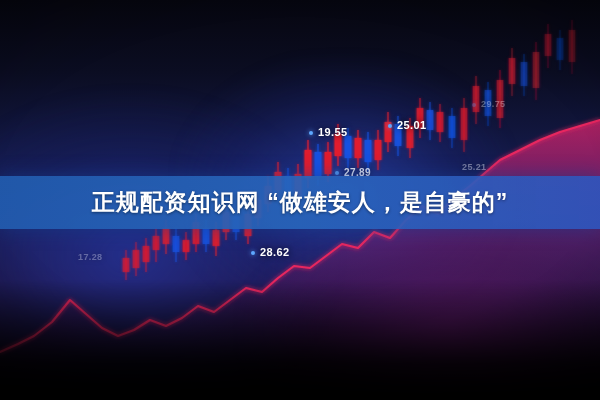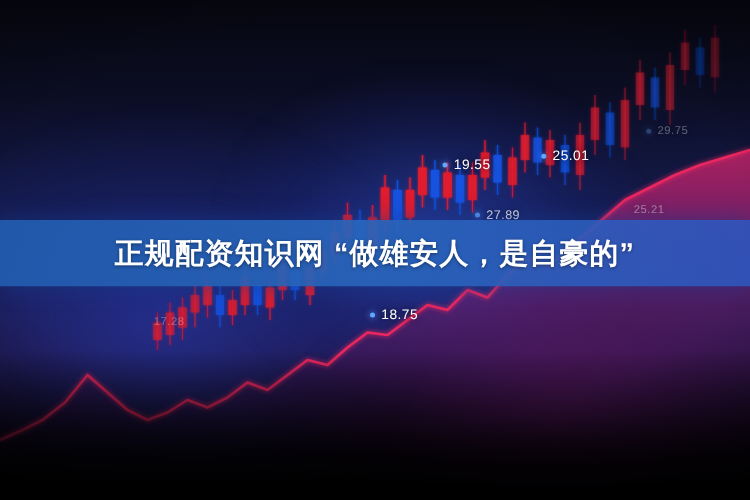--- a/index.html
+++ b/index.html
@@ -37,25 +37,24 @@
   .bg-bottomfade{
     position:absolute;left:0;right:0;bottom:0;height:120px;
     background:linear-gradient(180deg,rgba(0,0,0,0) 0%,rgba(0,0,0,.85) 70%,#000 100%);
   }
   
   .layer{position:absolute;inset:0;}
   
   .plabel{
     position:absolute;
     color:#ffffff;
-    font-weight:normal;
+    font-weight:bold;
     letter-spacing:.4px;
     white-space:nowrap;
     text-shadow:0 0 6px rgba(0,0,0,.85);
-    padding-left:45px;
   }
   .plabel .dot{
     display:inline-block;width:4px;height:4px;border-radius:50%;
     background:#5fa8ff;margin-right:5px;vertical-align:middle;
     box-shadow:0 0 5px rgba(95,168,255,.9);
   }
   
   #banner{
     position:absolute;left:0;top:176px;width:600px;height:53px;
     background:linear-gradient(90deg,rgba(34,92,175,.93) 0%,rgba(40,100,186,.93) 50%,rgba(46,86,190,.90) 100%);
@@ -202,21 +201,21 @@
   </svg>
 
   <div class="bg-vignette"></div>
   <div class="bg-bottomfade"></div>
 
   <div id="price-labels">
       <div class="plabel" style="left: 78px; top: 252px; font-size: 9px; opacity: 0.3;"><span>17.28</span></div>
       <div class="plabel" style="left: 309px; top: 126px; font-size: 11px; opacity: 1;"><span class="dot"></span><span>19.55</span></div>
       <div class="plabel" style="left: 388px; top: 119px; font-size: 11px; opacity: 1;"><span class="dot"></span><span>25.01</span></div>
       <div class="plabel" style="left: 335px; top: 167px; font-size: 10px; opacity: 0.85;"><span class="dot"></span><span>27.89</span></div>
-      <div class="plabel" style="left: 251px; top: 246px; font-size: 11px; opacity: 1;"><span class="dot"></span><span>18.75</span></div>
+      <div class="plabel" style="left: 251px; top: 246px; font-size: 11px; opacity: 1;"><span class="dot"></span><span>28.62</span></div>
       <div class="plabel" style="left: 462px; top: 162px; font-size: 9px; opacity: 0.42;"><span>25.21</span></div>
       <div class="plabel" style="left: 472px; top: 99px; font-size: 9px; opacity: 0.32;"><span class="dot"></span><span>29.75</span></div>
     </div>
 
   <div id="banner">
     <span id="banner-text">正规配资知识网 “做雄安人，是自豪的”</span>
   </div>
 
 </div>
 

